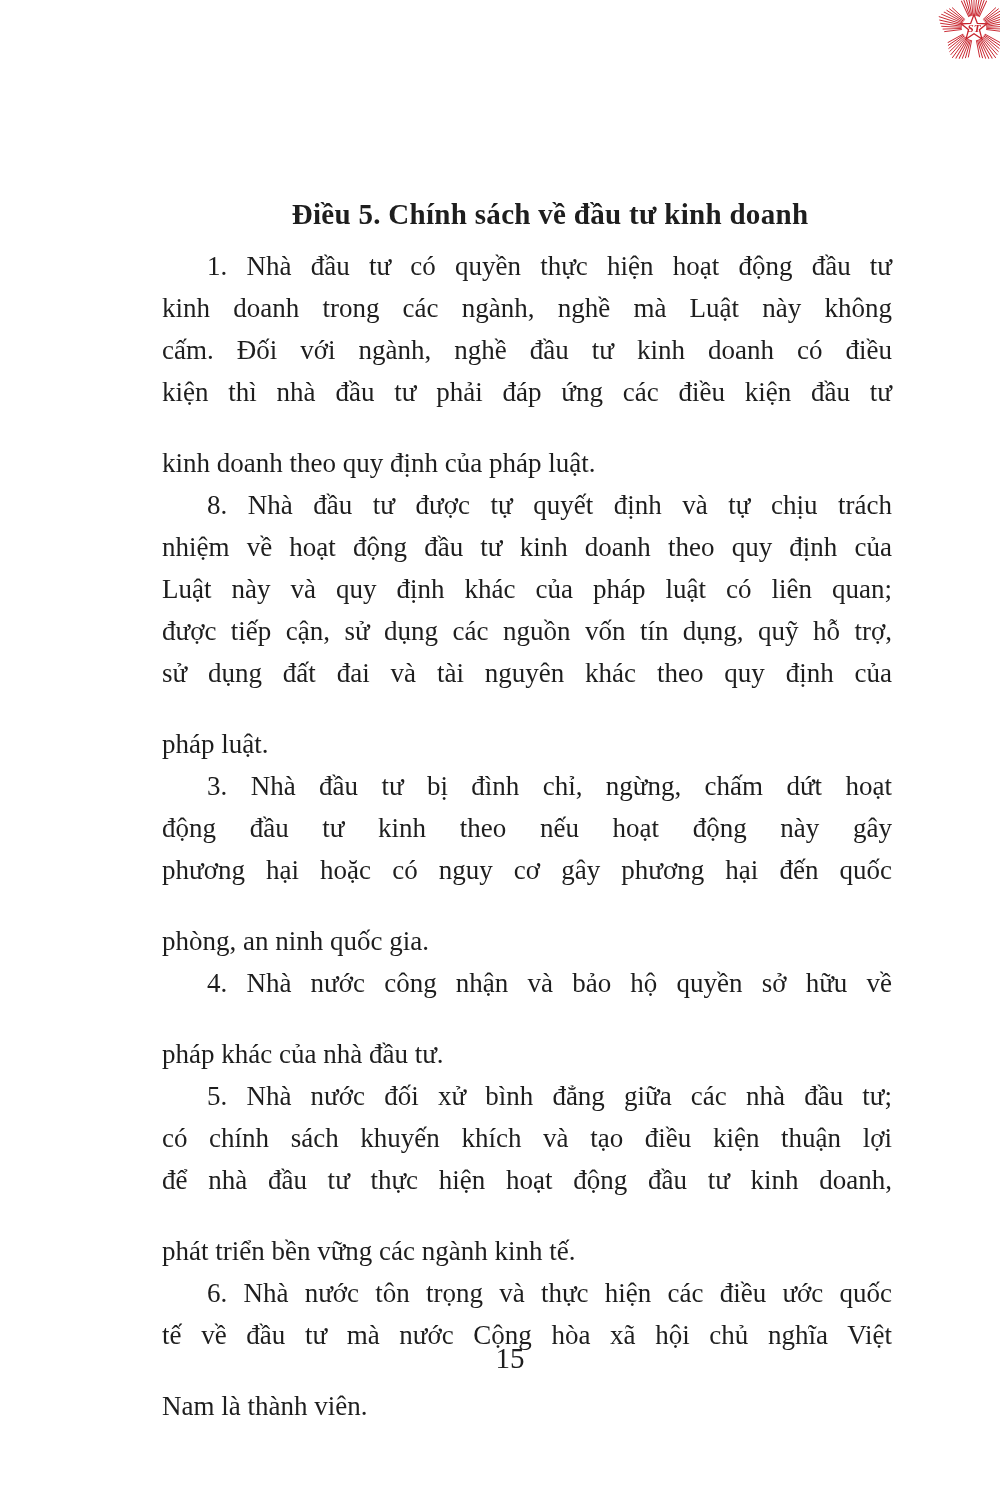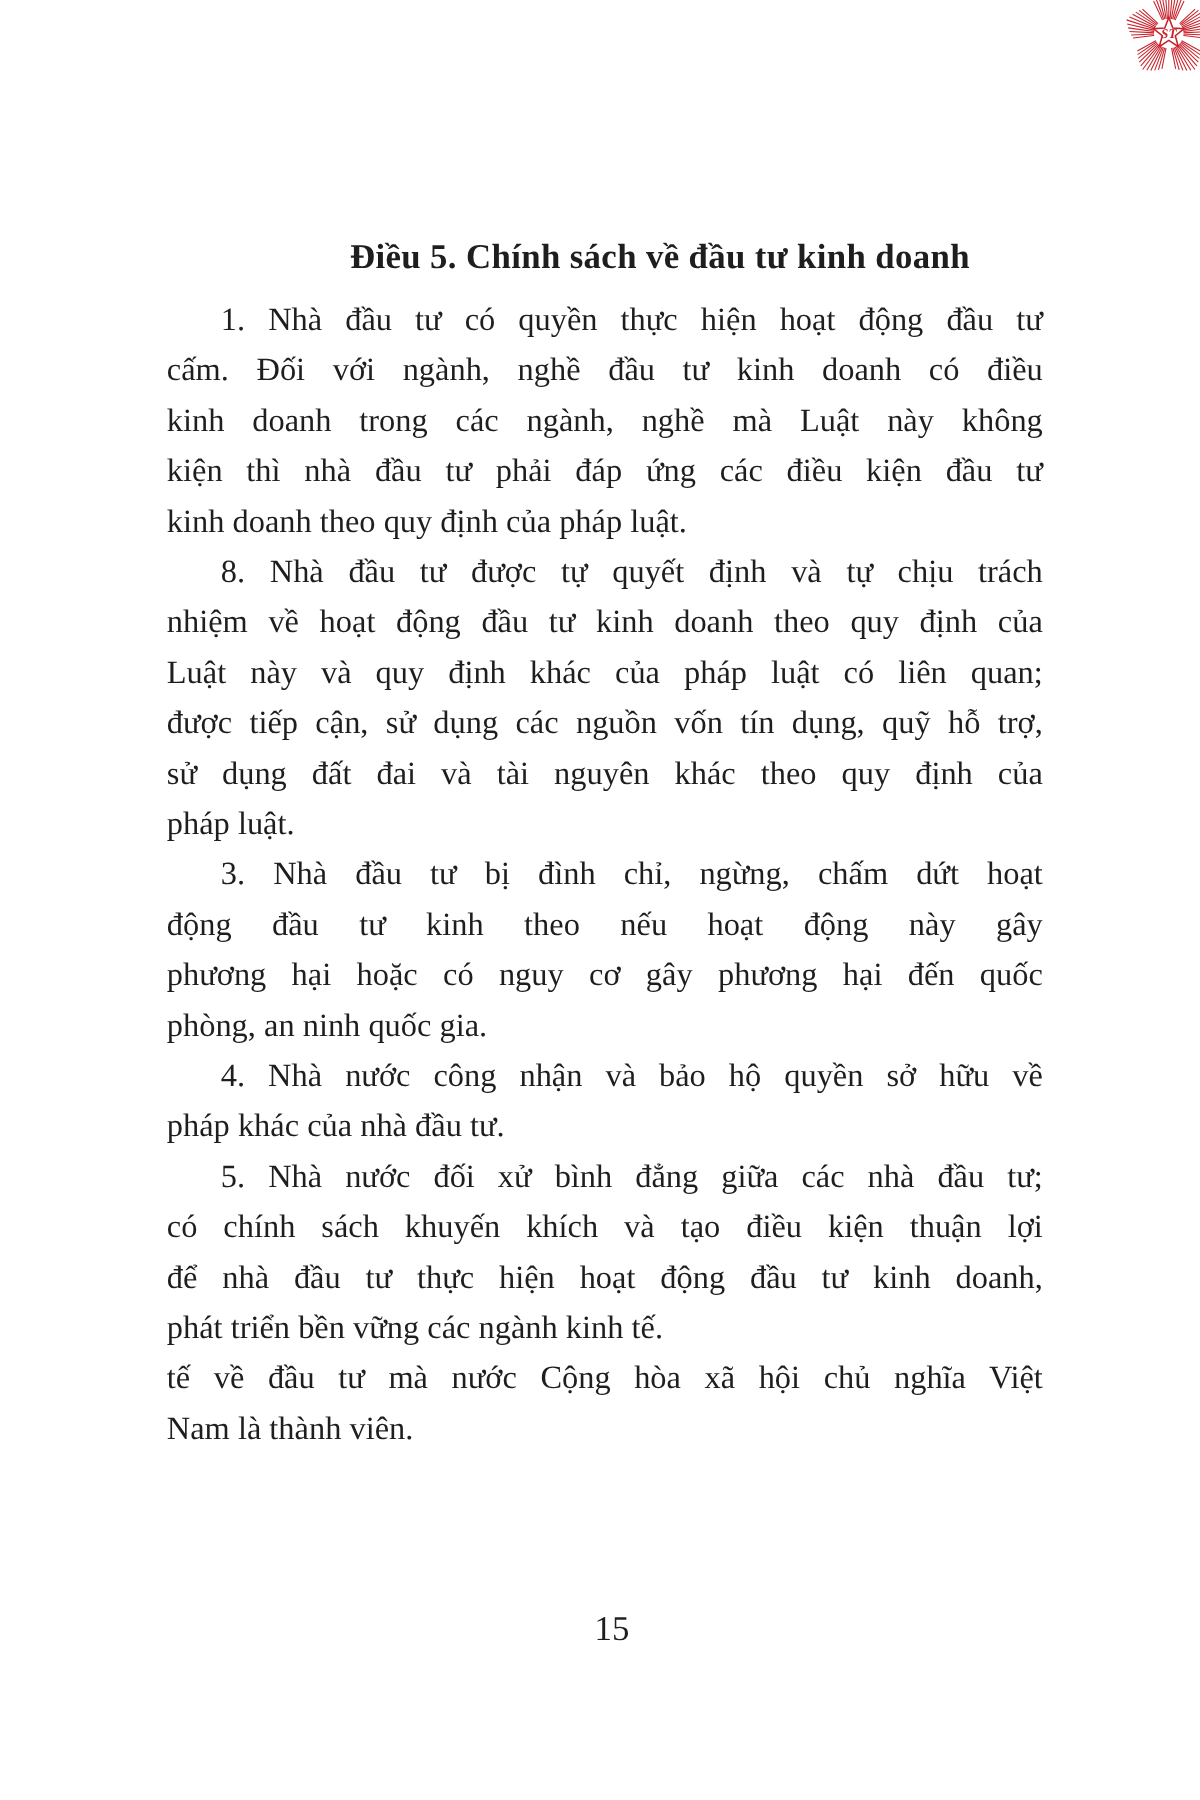--- a/index.html
+++ b/index.html
@@ -32,21 +32,21 @@
     margin: 0;
     padding-left: 40px;
     font-size: 29px;
     line-height: 40px;
     font-weight: bold;
     letter-spacing: 0.3px;
     text-align: center;
   }
   .body-text {
     position: absolute;
-    left: 139px;
+    left: 162px;
     top: 245px;
     width: 730px;
     font-size: 27px;
   }
   .paragraph {
     margin: 0;
   }
   .line {
     height: 42px;
     line-height: 42px;
@@ -54,20 +54,21 @@
     text-align-last: justify;
     -moz-text-align-last: justify;
     text-justify: inter-word;
     white-space: nowrap; 
   }
   .line.first {
     text-indent: 45px;
   }
   .line.last {
     text-align-last: left;
+    margin-top: 29px;
     -moz-text-align-last: left;
   }
   .page-number {
     position: absolute;
     left: 145px;
     top: 1338px;
     width: 730px;
     text-align: center;
     font-size: 29px;
     line-height: 40px;
@@ -107,22 +108,22 @@
     <circle cx="0" cy="0" r="12.3" fill="#ffffff"></circle>
     <path d="M0,-13.5 L3.35,-4.61 L12.84,-4.17 L5.42,1.76 L7.94,10.92 L0,5.7 L-7.94,10.92 L-5.42,1.76 L-12.84,-4.17 L-3.35,-4.61 Z" fill="#ffffff" stroke="currentColor" stroke-width="1.3" stroke-linejoin="miter"></path>
     <text x="0" y="3.5" font-size="11" text-anchor="middle" fill="currentColor">ST</text>
   </svg>
 
   <h1 class="heading">Điều 5. Chính sách về đầu tư kinh doanh</h1>
 
   <div class="body-text" id="body-text">
       <div class="paragraph">
         <div class="line first">1. Nhà đầu tư có quyền thực hiện hoạt động đầu tư</div>
+        <div class="line">kinh doanh trong các ngành, nghề mà Luật này không</div>
         <div class="line">cấm. Đối với ngành, nghề đầu tư kinh doanh có điều</div>
-        <div class="line">kinh doanh trong các ngành, nghề mà Luật này không</div>
         <div class="line">kiện thì nhà đầu tư phải đáp ứng các điều kiện đầu tư</div>
         <div class="line last">kinh doanh theo quy định của pháp luật.</div>
       </div>
       <div class="paragraph">
         <div class="line first">8. Nhà đầu tư được tự quyết định và tự chịu trách</div>
         <div class="line">nhiệm về hoạt động đầu tư kinh doanh theo quy định của</div>
         <div class="line">Luật này và quy định khác của pháp luật có liên quan;</div>
         <div class="line">được tiếp cận, sử dụng các nguồn vốn tín dụng, quỹ hỗ trợ,</div>
         <div class="line">sử dụng đất đai và tài nguyên khác theo quy định của</div>
         <div class="line last">pháp luật.</div>
@@ -137,20 +138,21 @@
         <div class="line first">4. Nhà nước công nhận và bảo hộ quyền sở hữu về</div>
         <div class="line last">pháp khác của nhà đầu tư.</div>
       </div>
       <div class="paragraph">
         <div class="line first">5. Nhà nước đối xử bình đẳng giữa các nhà đầu tư;</div>
         <div class="line">có chính sách khuyến khích và tạo điều kiện thuận lợi</div>
         <div class="line">để nhà đầu tư thực hiện hoạt động đầu tư kinh doanh,</div>
         <div class="line last">phát triển bền vững các ngành kinh tế.</div>
       </div>
       <div class="paragraph">
+        <div class="line first">6. Nhà nước tôn trọng và thực hiện các điều ước quốc</div>
         <div class="line">tế về đầu tư mà nước Cộng hòa xã hội chủ nghĩa Việt</div>
         <div class="line last">Nam là thành viên.</div>
       </div>
     </div>
 
   <div class="page-number">15</div>
 
 </div>
 
 </body></html>

